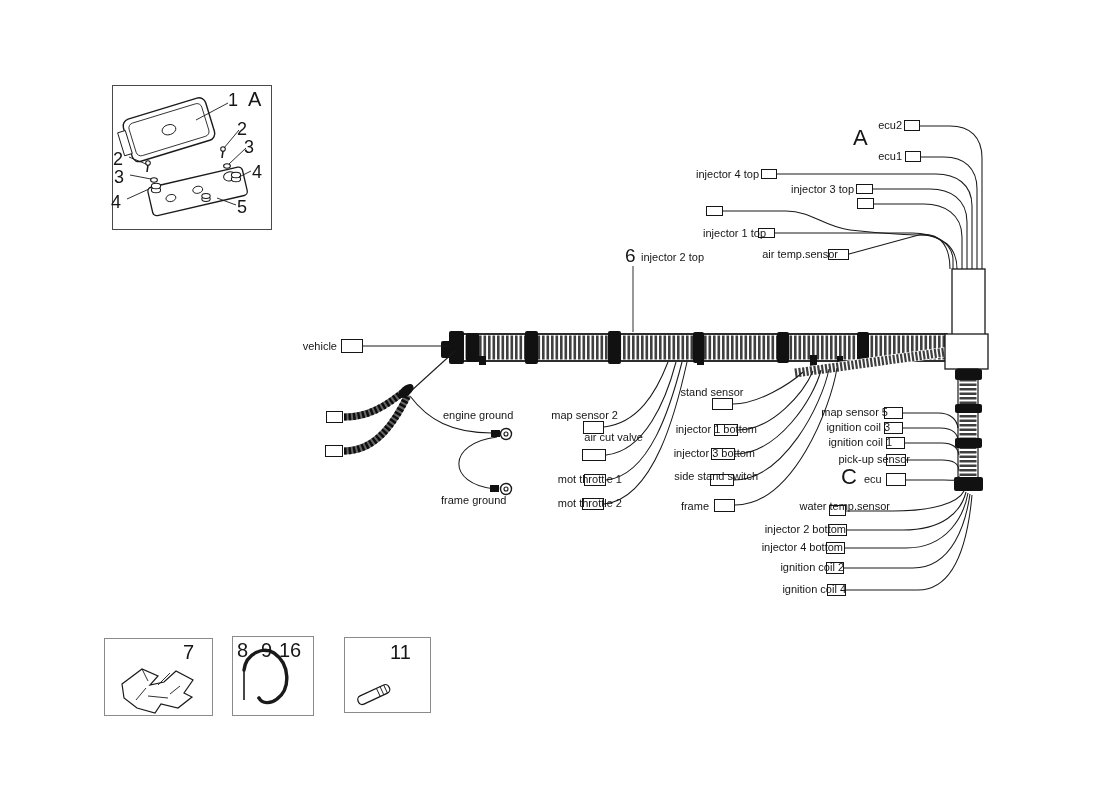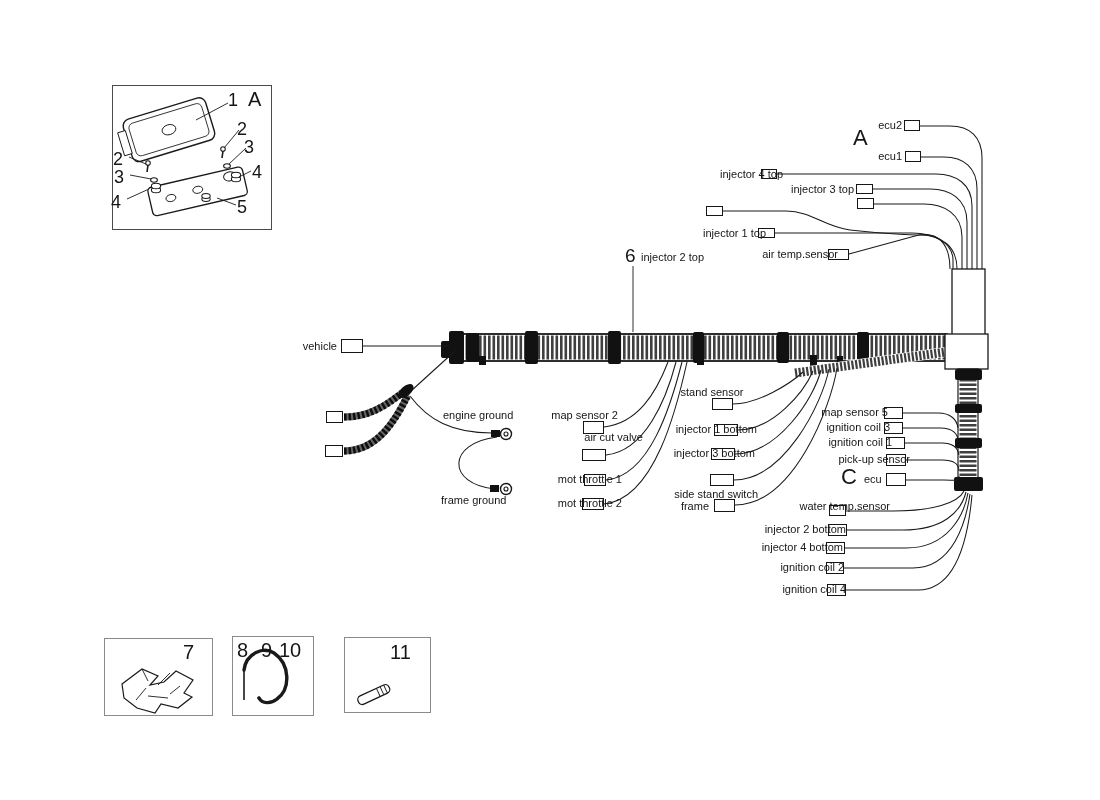--- a/index.html
+++ b/index.html
@@ -218,41 +218,41 @@
   <div class="callout" style="left:114px;top:167px;">3</div>
   <div class="callout" style="left:111px;top:192px;">4</div>
 
   <div class="biglet" style="left:853px;top:125px;">A</div>
   <div class="biglet" style="left:841px;top:464px;">C</div>
   <div class="callout" style="left:625px;top:245px;font-size:19px;">6</div>
 
   <div class="partnum" style="left:183px;top:641px;">7</div>
   <div class="partnum" style="left:237px;top:639px;">8</div>
   <div class="partnum" style="left:261px;top:639px;">9</div>
-  <div class="partnum" style="left:279px;top:639px;">10</div>
+  <div class="partnum" style="left:279px;top:639px;">16</div>
   <div class="partnum" style="left:390px;top:641px;">11</div>
 
   <div class="lbl r" style="left:866px;top:119px;width:36px;">ecu2</div>
   <div class="lbl r" style="left:866px;top:150px;width:36px;">ecu1</div>
-  <div class="lbl r" style="left:712px;top:168px;width:71px;">injector 4 top</div>
+  <div class="lbl r" style="left:688px;top:168px;width:71px;">injector 4 top</div>
   <div class="lbl r" style="left:786px;top:183px;width:68px;">injector 3 top</div>
   <div class="lbl r" style="left:634px;top:205px;width:70px;margin-top:46px;">injector 2 top</div>
   <div class="lbl r" style="left:698px;top:227px;width:68px;">injector 1 top</div>
   <div class="lbl r" style="left:756px;top:248px;width:82px;">air temp.sensor</div>
   <div class="lbl r" style="left:294px;top:340px;width:43px;">vehicle</div>
   <div class="lbl" style="left:443px;top:409px;">engine ground</div>
   <div class="lbl" style="left:441px;top:494px;">frame ground</div>
   <div class="lbl r" style="left:541px;top:409px;width:77px;">map sensor 2</div>
   <div class="lbl r" style="left:549px;top:431px;width:66px;margin-left:28px;">air cut valve</div>
   <div class="lbl r" style="left:546px;top:473px;width:76px;">mot throttle 1</div>
   <div class="lbl r" style="left:544px;top:497px;width:78px;text-align:right;">mot throttle 2</div>
   <div class="lbl c" style="left:676px;top:386px;width:72px;">stand sensor</div>
   <div class="lbl r" style="left:660px;top:423px;width:97px;">injector 1 bottom</div>
   <div class="lbl r" style="left:658px;top:447px;width:97px;">injector 3 bottom</div>
-  <div class="lbl r" style="left:660px;top:488px;width:98px;">side stand switch</div>
+  <div class="lbl r" style="left:660px;top:470px;width:98px;">side stand switch</div>
   <div class="lbl r" style="left:665px;top:500px;width:44px;">frame</div>
   <div class="lbl r" style="left:820px;top:406px;width:68px;">map sensor 5</div>
   <div class="lbl r" style="left:822px;top:421px;width:68px;">ignition coil 3</div>
   <div class="lbl r" style="left:824px;top:436px;width:68px;">ignition coil 1</div>
   <div class="lbl r" style="left:830px;top:453px;width:80px;">pick-up sensor</div>
   <div class="lbl" style="left:864px;top:473px;">ecu</div>
   <div class="lbl r" style="left:786px;top:500px;width:104px;">water temp.sensor</div>
   <div class="lbl r" style="left:750px;top:523px;width:96px;">injector 2 bottom</div>
   <div class="lbl r" style="left:747px;top:541px;width:96px;">injector 4 bottom</div>
   <div class="lbl r" style="left:762px;top:561px;width:82px;">ignition coil 2</div>

